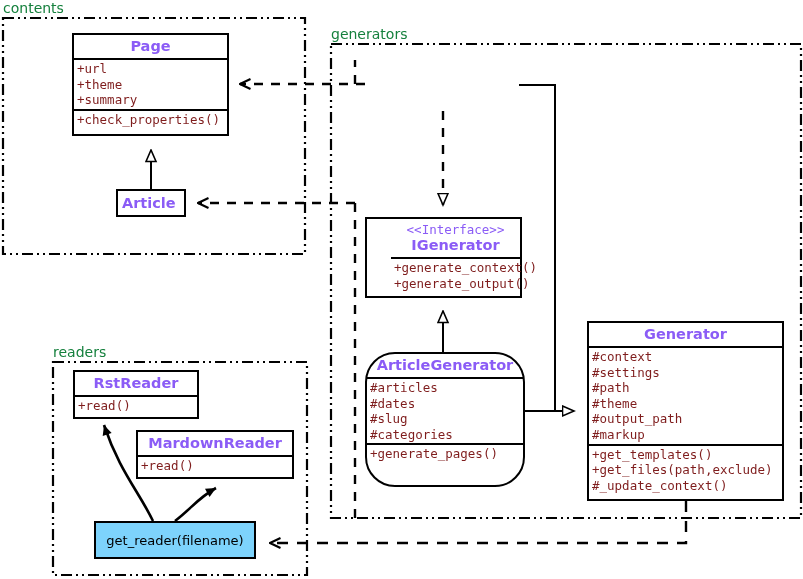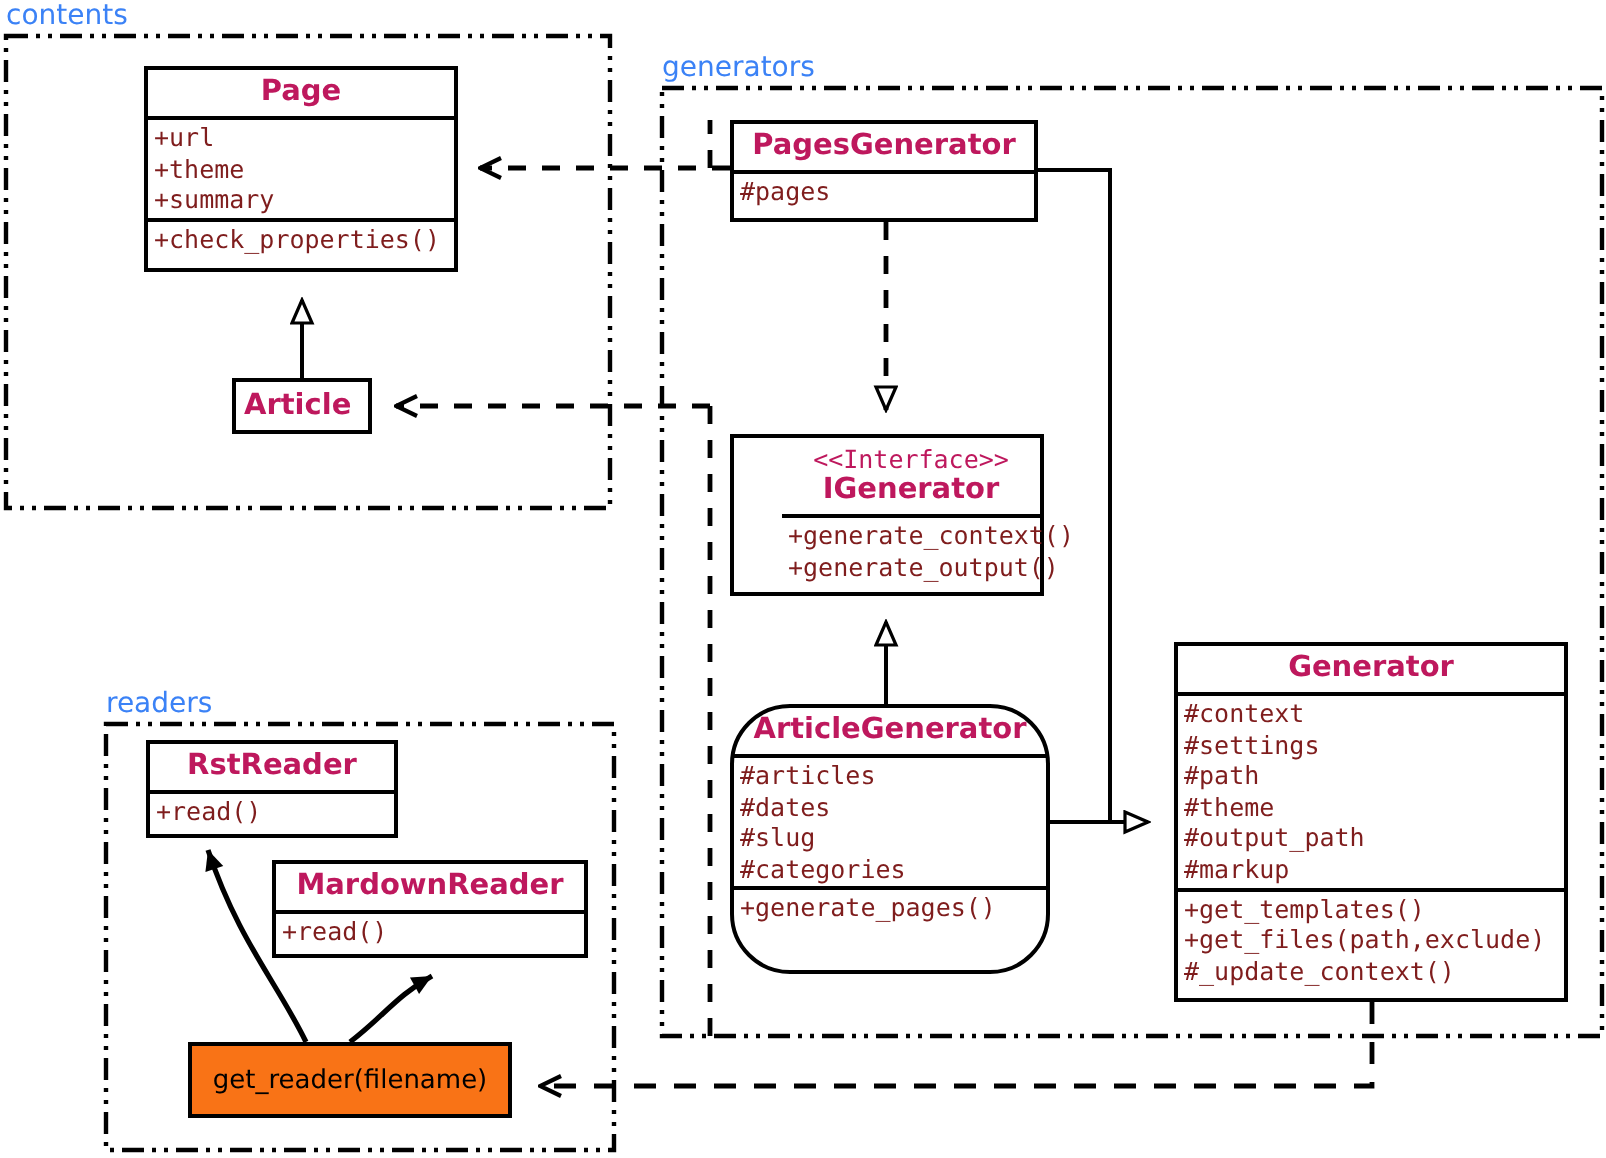--- a/index.html
+++ b/index.html
@@ -24,40 +24,40 @@
     width: 803px;
     height: 579px;
     pointer-events: none;
   }
 
   
   .pkg-label {
     position: absolute;
     font-family: "DejaVu Sans", sans-serif;
     font-size: 14px;
-    color: #3b82f6;
+    color: #15803d;
     white-space: nowrap;
     line-height: 15px;
   }
 
   
   .umlbox {
     position: absolute;
     box-sizing: border-box;
     border: 2px solid #000;
     background: #ffffff;
   }
   .uml-title {
     font-family: "DejaVu Sans", sans-serif;
     font-weight: bold;
     font-size: 14.5px;
     text-align: center;
     padding: 3px 4px 4px 4px;
     line-height: 16px;
-    color: #be185d;
+    color: #8b5cf6;
     white-space: nowrap;
   }
   .uml-title .stereo {
     display: block;
     font-family: "DejaVu Sans Mono", monospace;
     font-weight: normal;
     font-size: 12.5px;
     line-height: 15px;
   }
   .uml-sep {
@@ -70,21 +70,21 @@
     color: #7f1d1d;
     padding: 1px 2px 1px 3px;
     white-space: nowrap;
   }
   .uml-attrs div, .uml-ops div { white-space: nowrap; }
 
   .plainbox {
     position: absolute;
     box-sizing: border-box;
     border: 2px solid #000;
-    background: #f97316;
+    background: #7dd3fc;
     display: flex;
     align-items: center;
     justify-content: center;
     font-family: "DejaVu Sans", sans-serif;
     font-size: 13px;
     color: #000;
     white-space: nowrap;
   }
 </style>
 </head>
@@ -146,26 +146,20 @@
     </div>
     <div class="uml-ops uml-sep">
       <div>+check_properties()</div>
     </div>
   </div>
 
   <div class="umlbox" style="left:116px; top:189px; width:70px; height:28px;">
     <div class="uml-title" style="padding:4px 20px 0 4px;">Article</div>
   </div>
 
-  <div class="umlbox" style="left:365px; top:60px; width:154px; height:51px;">
-    <div class="uml-title">PagesGenerator</div>
-    <div class="uml-attrs uml-sep">
-      <div>#pages</div>
-    </div>
-  </div>
 
   <div class="umlbox" style="left:365px; top:217px; width:157px; height:81px;padding-left:24px;">
     <div class="uml-title">
       <span class="stereo">&lt;&lt;Interface&gt;&gt;</span>
       <span>IGenerator</span>
     </div>
     <div class="uml-ops uml-sep">
       <div>+generate_context()</div>
       <div>+generate_output()</div>
     </div>

